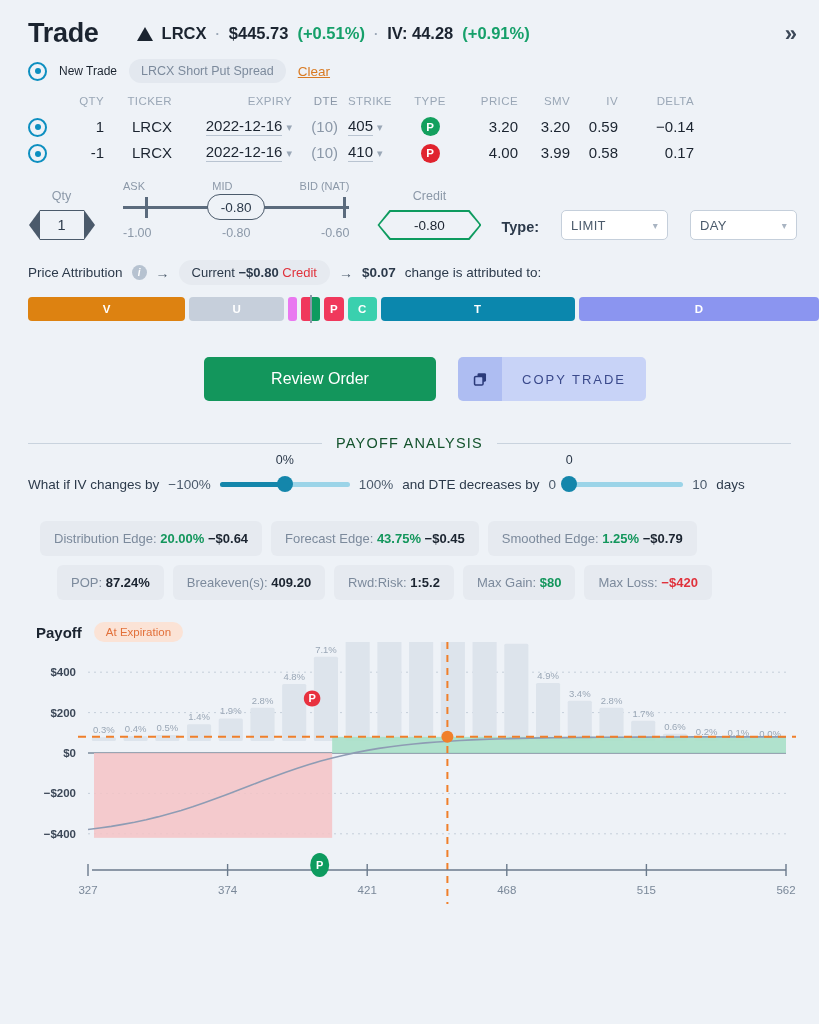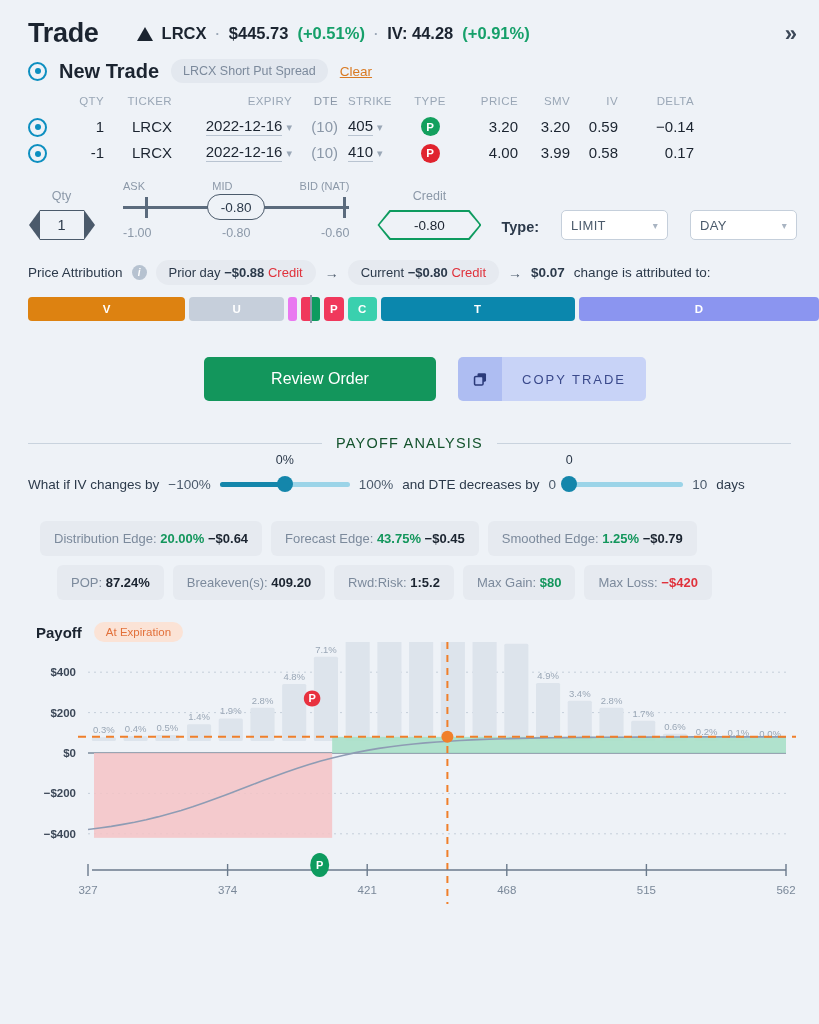--- a/index.html
+++ b/index.html
@@ -18,21 +18,21 @@
   .tickergroup { display: flex; align-items: center; gap: 9px; margin-left: 38px; font-size: 16.5px; font-weight: 700; color: #1b2430;}
   .tri-icon { display:inline-block; width: 0; height:0; border-left:8px solid transparent; border-right:8px solid transparent; border-bottom:14px solid #1b2430; }
   .dotsep { color:#9aa7b6; font-size: 13px; }
   .pos { color: #16a06a; font-weight: 700; }
   .chev-right { margin-left: auto; font-size: 22px; color: #3c4858; cursor: pointer; font-weight:700;}
 
   
   .newtrade-row { display:flex; align-items:center; gap: 12px; padding: 4px 28px 6px 28px;}
   .eye { width:19px;height:19px;border-radius:50%;border:2.6px solid #0d8fc0;display:inline-flex;align-items:center;justify-content:center;}
   .eye i { width:6px;height:6px;border-radius:50%;background:#0d8fc0;display:block;}
-  .newtrade-label { font-size: 20px; font-weight: 700; color:#1b2430;}
+  .newtrade-label { font-size: 12px; font-weight: 400; color:#1b2430;}
   .chip { background:#e3e8ef; color:#7c8a9c; font-size:12.5px; padding: 5px 12px; border-radius: 14px;}
   .clear { color:#d97a22; font-size:13.5px; text-decoration: underline; cursor:pointer;}
 
   
   .legs { padding: 6px 28px 0 28px; }
   table.legs-table { border-collapse: collapse; font-size: 14.5px; }
   table.legs-table th { font-size: 11.5px; font-weight: 400; color:#9aa7b6; letter-spacing: .4px; padding: 0 0 6px 0; text-align:right;}
   table.legs-table td { padding: 3px 0; text-align:right; color:#1b2430; font-size:15px; }
   .c-eye { width: 34px; text-align:left !important; }
   .c-qty { width: 42px; }
@@ -249,25 +249,20 @@
     </div>
     <div class="select">
       <span>DAY</span>
       <span class="cv">▾</span>
     </div>
   </div>
 
   <div class="pa-row">
     <span>Price Attribution</span>
     <span class="info-i">i</span>
-    <span class="pa-pill">
-      <span>Prior day</span>
-      <b>−$0.88</b>
-      <span class="neg">Credit</span>
-    </span>
     <span class="arrowtxt">→</span>
     <span class="pa-pill">
       <span>Current</span>
       <b>−$0.80</b>
       <span class="neg">Credit</span>
     </span>
     <span class="arrowtxt">→</span>
     <b>$0.07</b>
     <span>change is attributed to:</span>
   </div>

